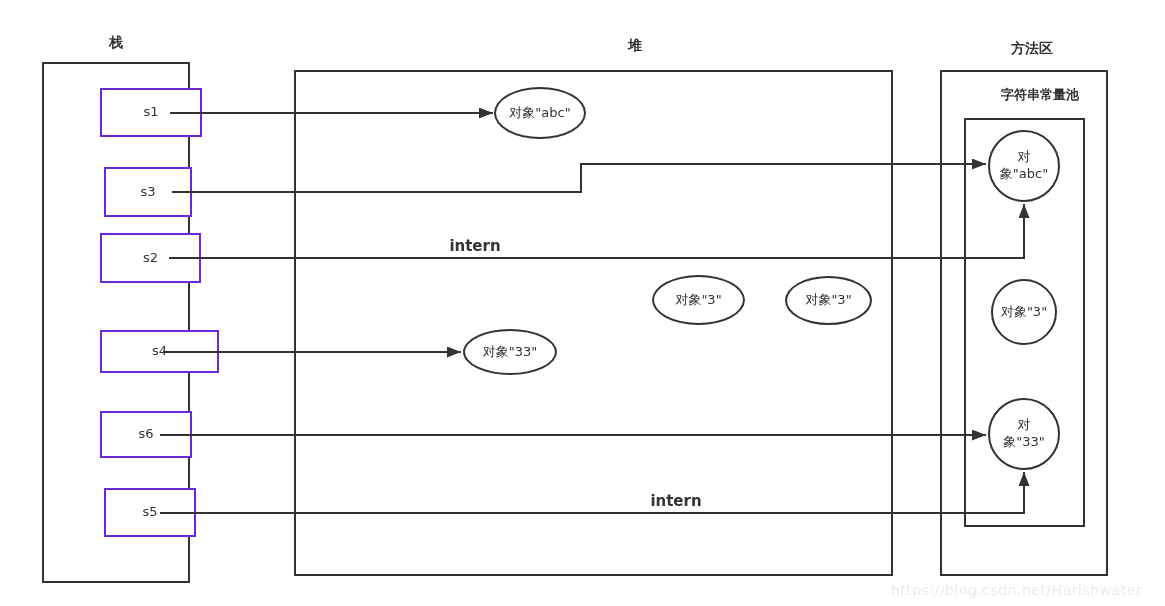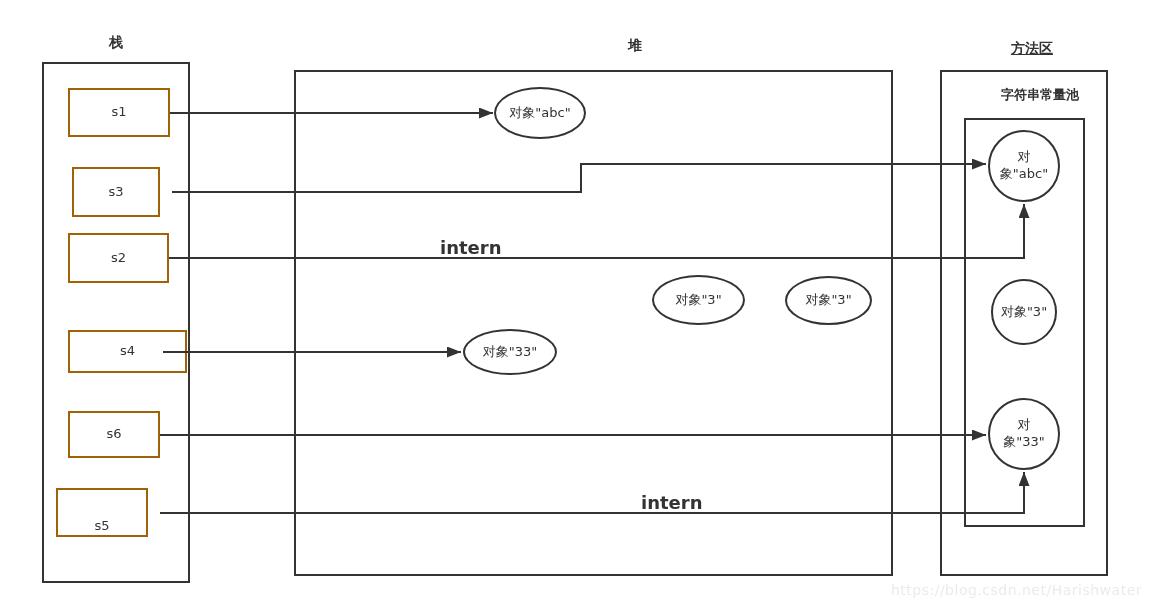--- a/index.html
+++ b/index.html
@@ -12,51 +12,51 @@
     overflow:hidden;
   }
   .abs{position:absolute;}
   .region-title{
     font-size:14px;font-weight:700;text-align:center;color:#333;
   }
   .frame{
     position:absolute;border:2px solid #333;background:transparent;box-sizing:border-box;
   }
   .node-rect{
-    position:absolute;border:2px solid #a16207;background:#fff;box-sizing:border-box;
+    position:absolute;border:2px solid #6d28d9;background:#fff;box-sizing:border-box;
     display:flex;align-items:center;justify-content:center;
-    font-size:13px;color:#333;
+    font-size:13px;color:#333;margin-left:32px;
   }
   .node-ellipse{
     position:absolute;border:2px solid #333;background:#fff;box-sizing:border-box;
     border-radius:50%;
     display:flex;align-items:center;justify-content:center;
     font-size:13px;color:#333;text-align:center;
   }
   .node-label{white-space:pre-line;line-height:1.3;}
   .pool-title{
     font-size:13px;font-weight:700;text-align:center;color:#333;
   }
   .intern-label{
-    font-size:18px;font-weight:700;color:#333;text-align:left;
+    font-size:15px;font-weight:700;color:#333;text-align:center;
   }
   .watermark{
     position:absolute;right:23px;top:582px;
     font-size:14px;color:#e9ebee;letter-spacing:0.5px;
   }
   svg.arrows{position:absolute;left:0;top:0;pointer-events:none;}
 </style>
 </head>
 <body>
 
 <div class="canvas">
 
   <div class="abs region-title" style="left:86px;top:34px;width:60px;">栈</div>
   <div class="abs region-title" style="left:605px;top:37px;width:60px;">堆</div>
-  <div class="abs region-title" style="left:982px;top:40px;width:100px;text-decoration:underline;">方法区</div>
+  <div class="abs region-title" style="left:982px;top:40px;width:100px;">方法区</div>
 
   <div class="frame" style="left:42px;top:62px;width:148px;height:521px;"></div>
   <div class="frame" style="left:294px;top:70px;width:599px;height:506px;"></div>
   <div class="frame" style="left:940px;top:70px;width:168px;height:506px;"></div>
   <div class="abs pool-title" style="left:942px;top:86px;width:196px;">字符串常量池</div>
   <div class="frame" style="left:964px;top:118px;width:121px;height:409px;"></div>
 
   <div class="node-rect" style="left:68px;top:88px;width:102px;height:49px;">
     <span class="node-label">s1</span>
   </div>
@@ -65,21 +65,21 @@
   </div>
   <div class="node-rect" style="left:68px;top:233px;width:101px;height:50px;">
     <span class="node-label">s2</span>
   </div>
   <div class="node-rect" style="left:68px;top:330px;width:119px;height:43px;">
     <span class="node-label">s4</span>
   </div>
   <div class="node-rect" style="left:68px;top:411px;width:92px;height:47px;">
     <span class="node-label">s6</span>
   </div>
-  <div class="node-rect" style="left:56px;top:488px;width:92px;height:49px;align-items:flex-end;">
+  <div class="node-rect" style="left:72px;top:488px;width:92px;height:49px;">
     <span class="node-label">s5</span>
   </div>
 
   <div class="node-ellipse" style="left:494px;top:87px;width:92px;height:52px;">
     <span class="node-label">对象"abc"</span>
   </div>
   <div class="node-ellipse" style="left:652px;top:275px;width:93px;height:50px;">
     <span class="node-label">对象"3"</span>
   </div>
   <div class="node-ellipse" style="left:785px;top:276px;width:87px;height:49px;">

